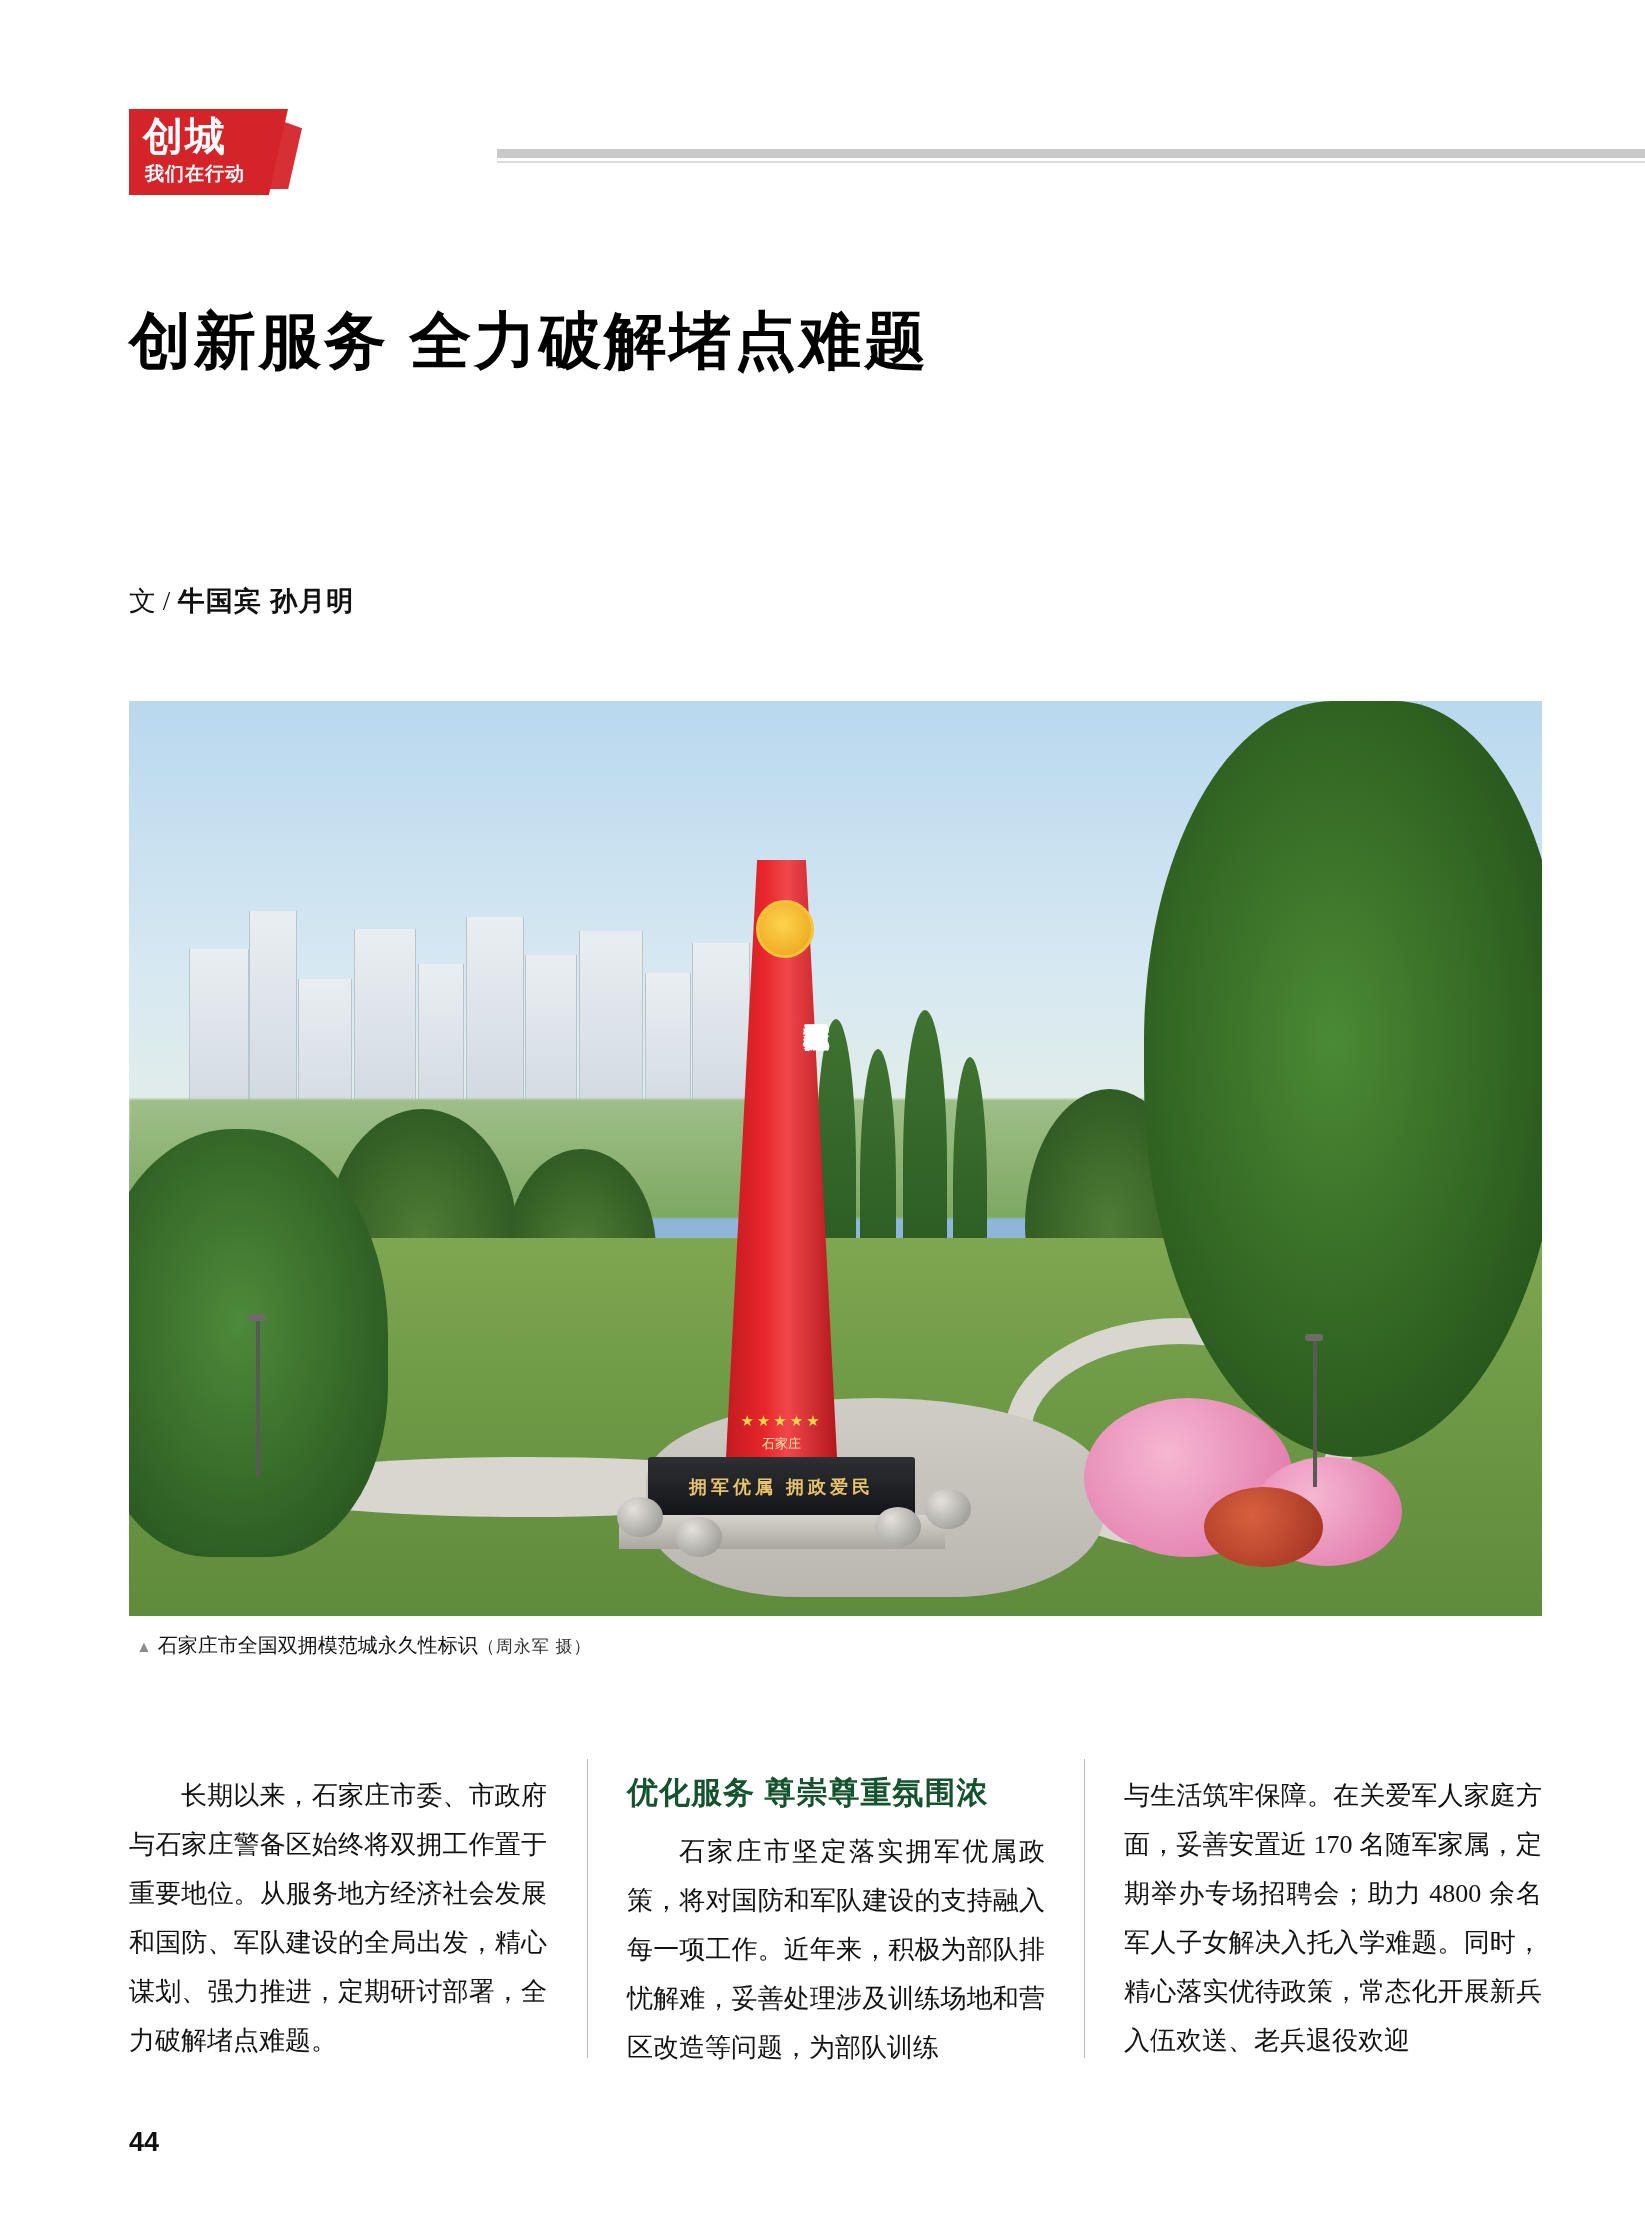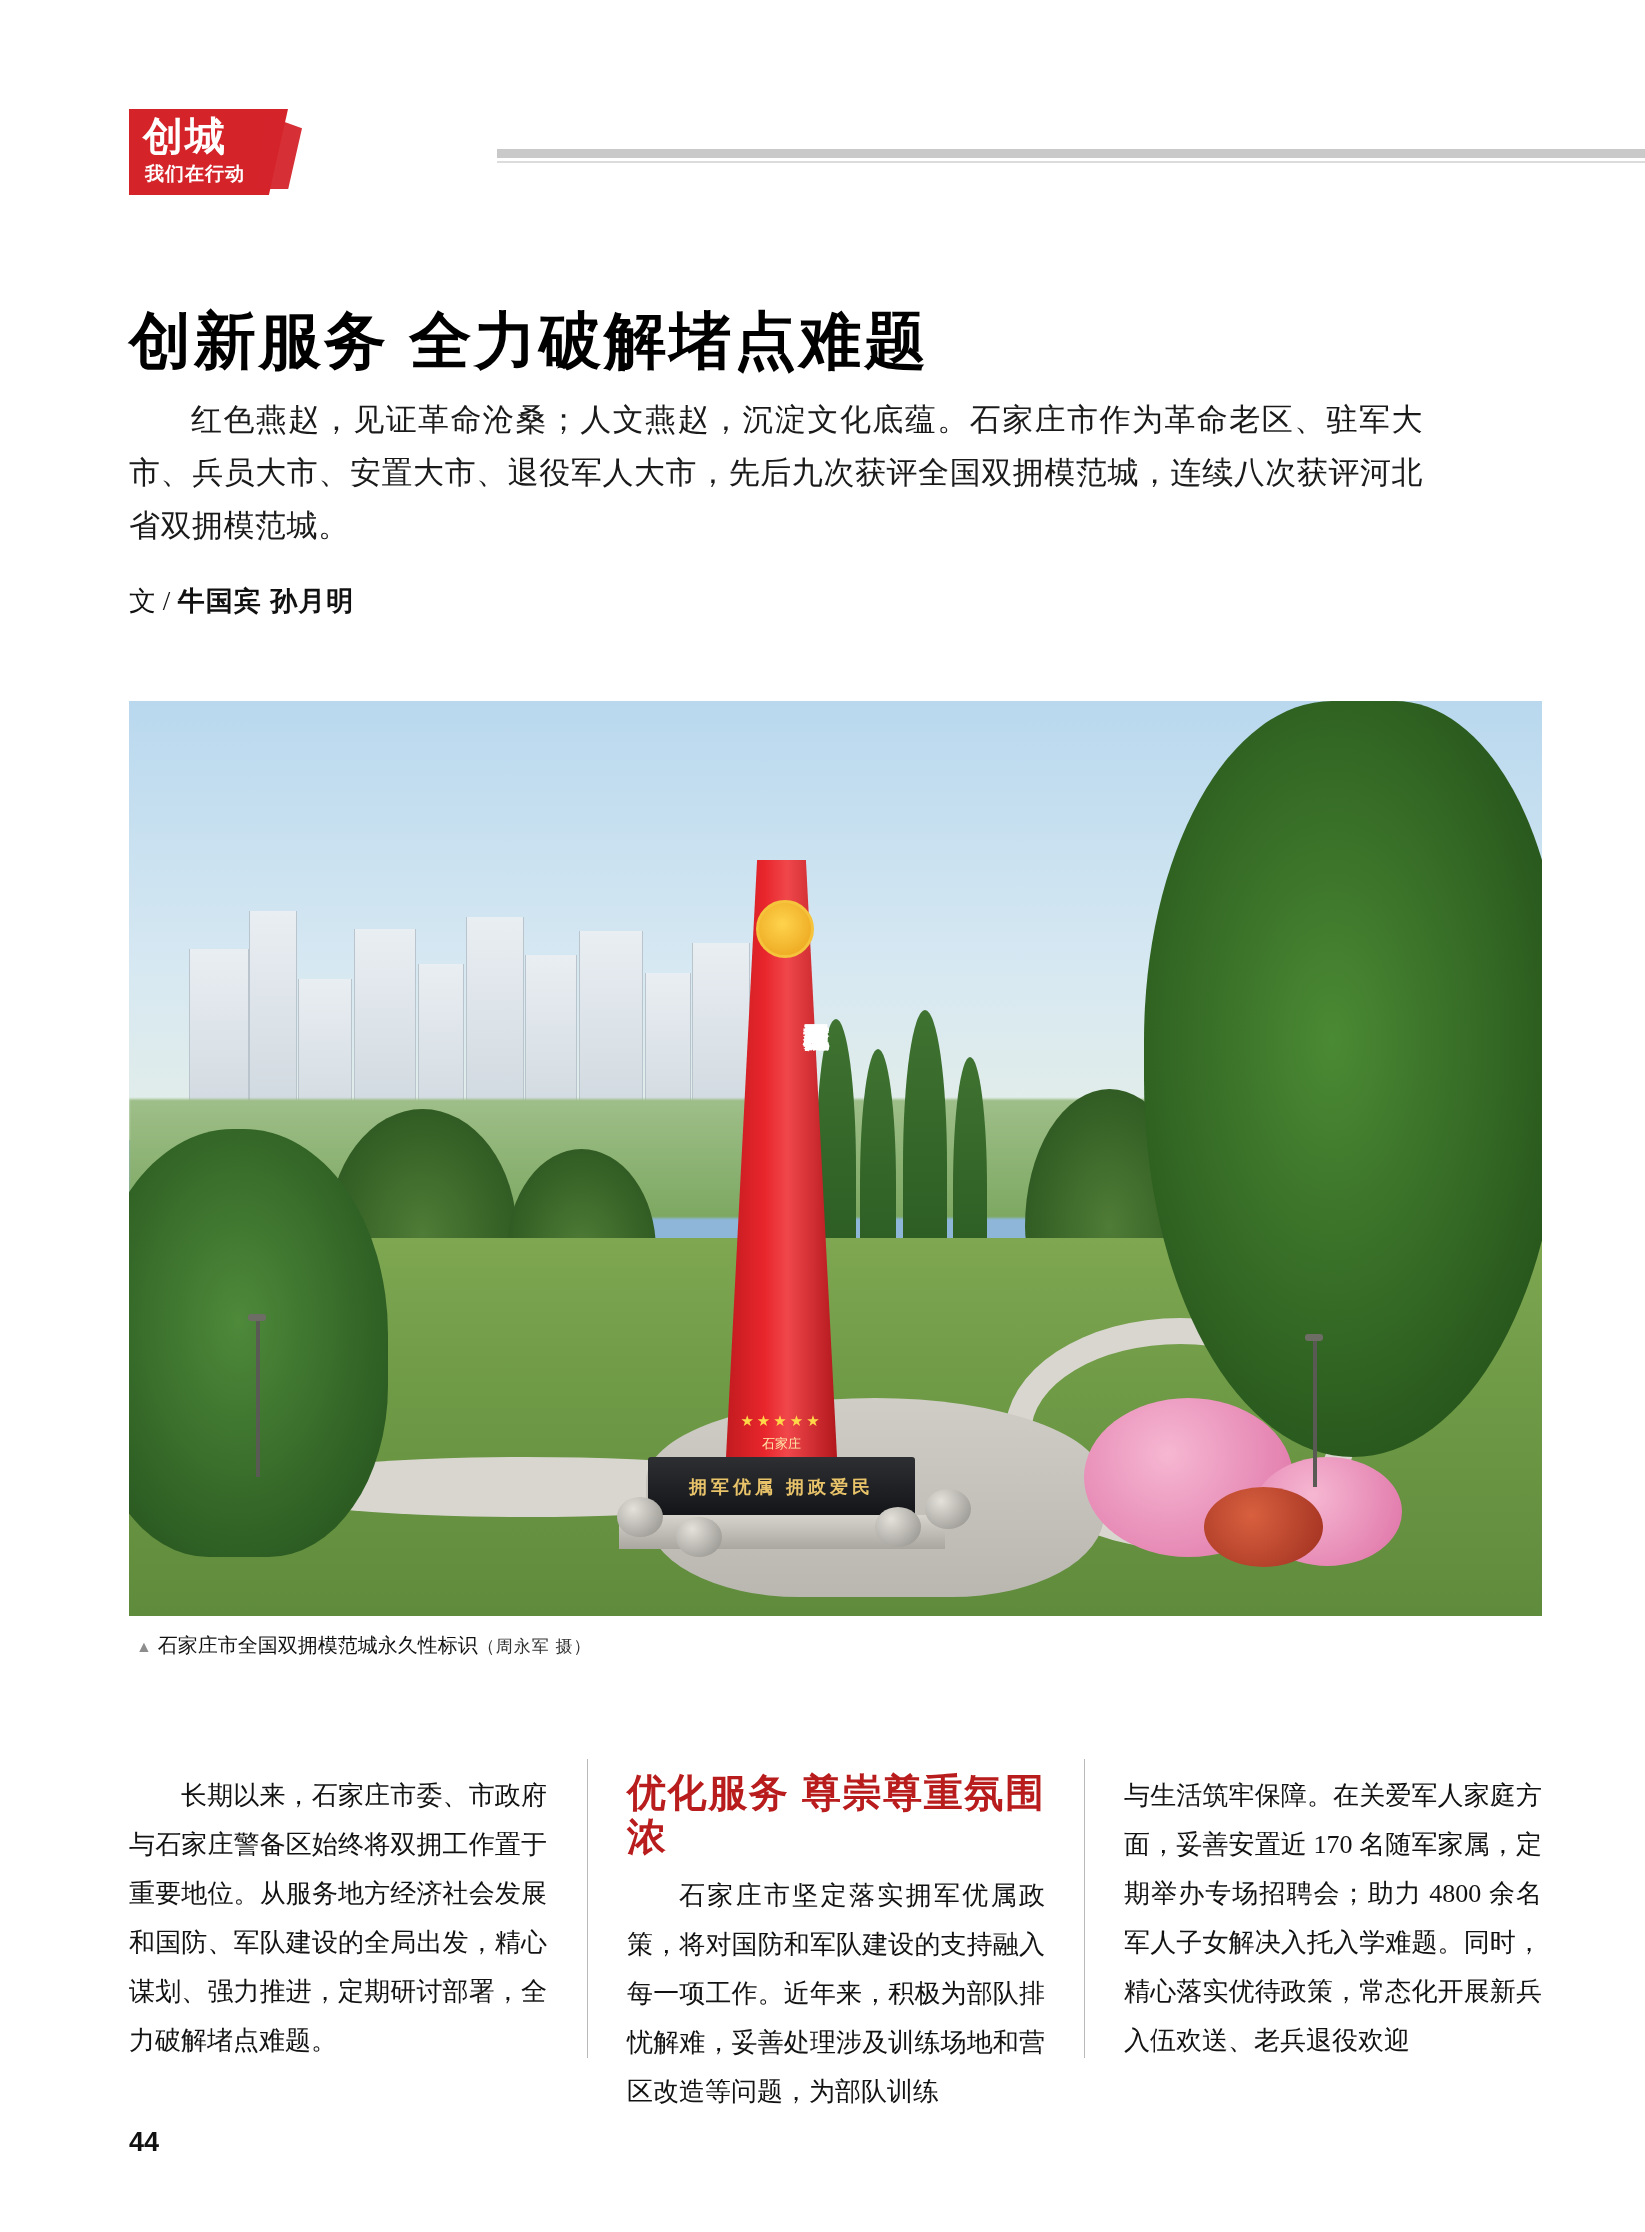--- a/index.html
+++ b/index.html
@@ -363,25 +363,25 @@
     margin: 0;
     text-indent: 52px;
   }
   .col p.noindent { text-indent: 0; }
   #col1 { left: 0; }
   #col2 { left: 498px; }
   #col3 { left: 995px; }
   .subhead {
     font-family: "Liberation Sans", sans-serif;
     font-weight: bold;
-    font-size: 39px;
+    font-size: 31px;
     line-height: 44px;
     letter-spacing: 1px;
     margin-bottom: 12px;
-    color: #b91c1c;
+    color: #14532d;
   }
   .vrule {
     position: absolute;
     top: 6px;
     width: 1px;
     height: 299px;
     background: #b9b9b9;
   }
   #vrule1 { left: 458px; }
   #vrule2 { left: 955px; }
@@ -407,21 +407,20 @@
       <div class="badge-shape2"></div>
       <div class="badge-main">创城</div>
       <div class="badge-sub">我们在行动</div>
     </div>
     <div class="badge-rule"></div>
     <div class="badge-rule2"></div>
   </div>
 
   <h1 class="title">创新服务  全力破解堵点难题</h1>
 
-  <div class="lead">红色燕赵，见证革命沧桑；人文燕赵，沉淀文化底蕴。石家庄市作为革命老区、驻军大市、兵员大市、安置大市、退役军人大市，先后九次获评全国双拥模范城，连续八次获评河北省双拥模范城。</div>
 
   <div class="byline">
     <span class="by-label">文 /</span>
     <span class="by-names">牛国宾 孙月明</span>
   </div>
 
   <div class="photo">
     <div class="sky"></div>
 
     <div class="skyline">

